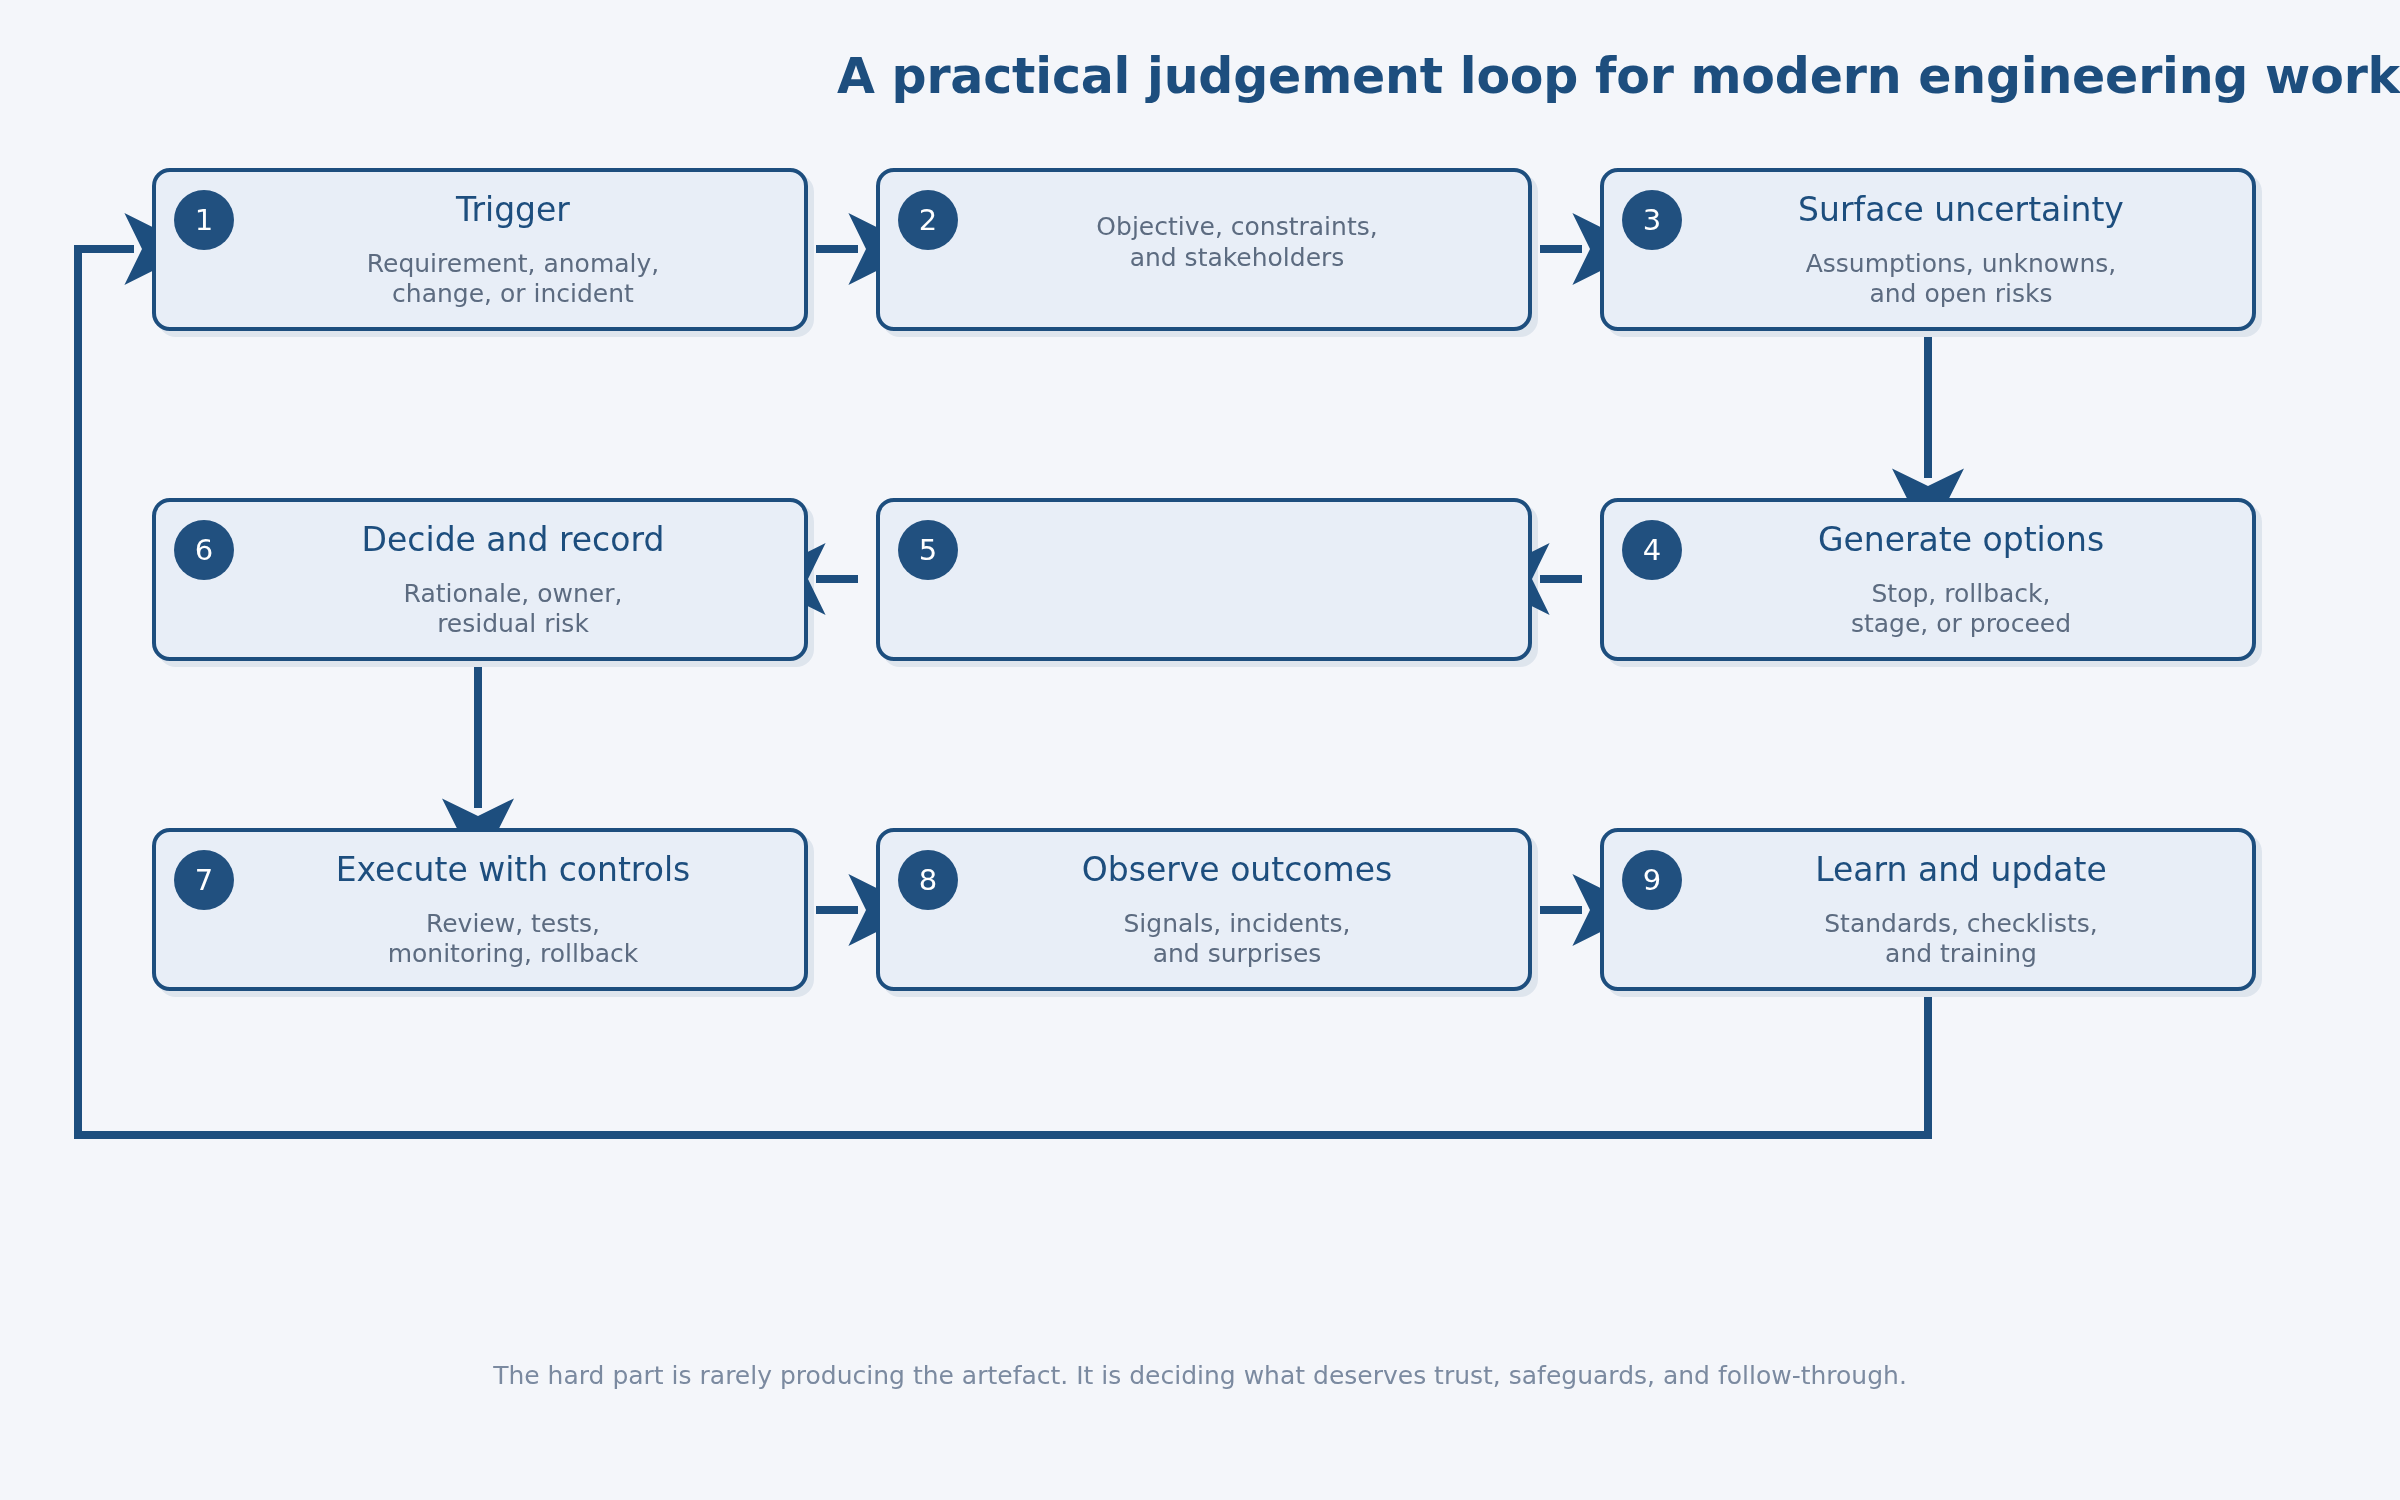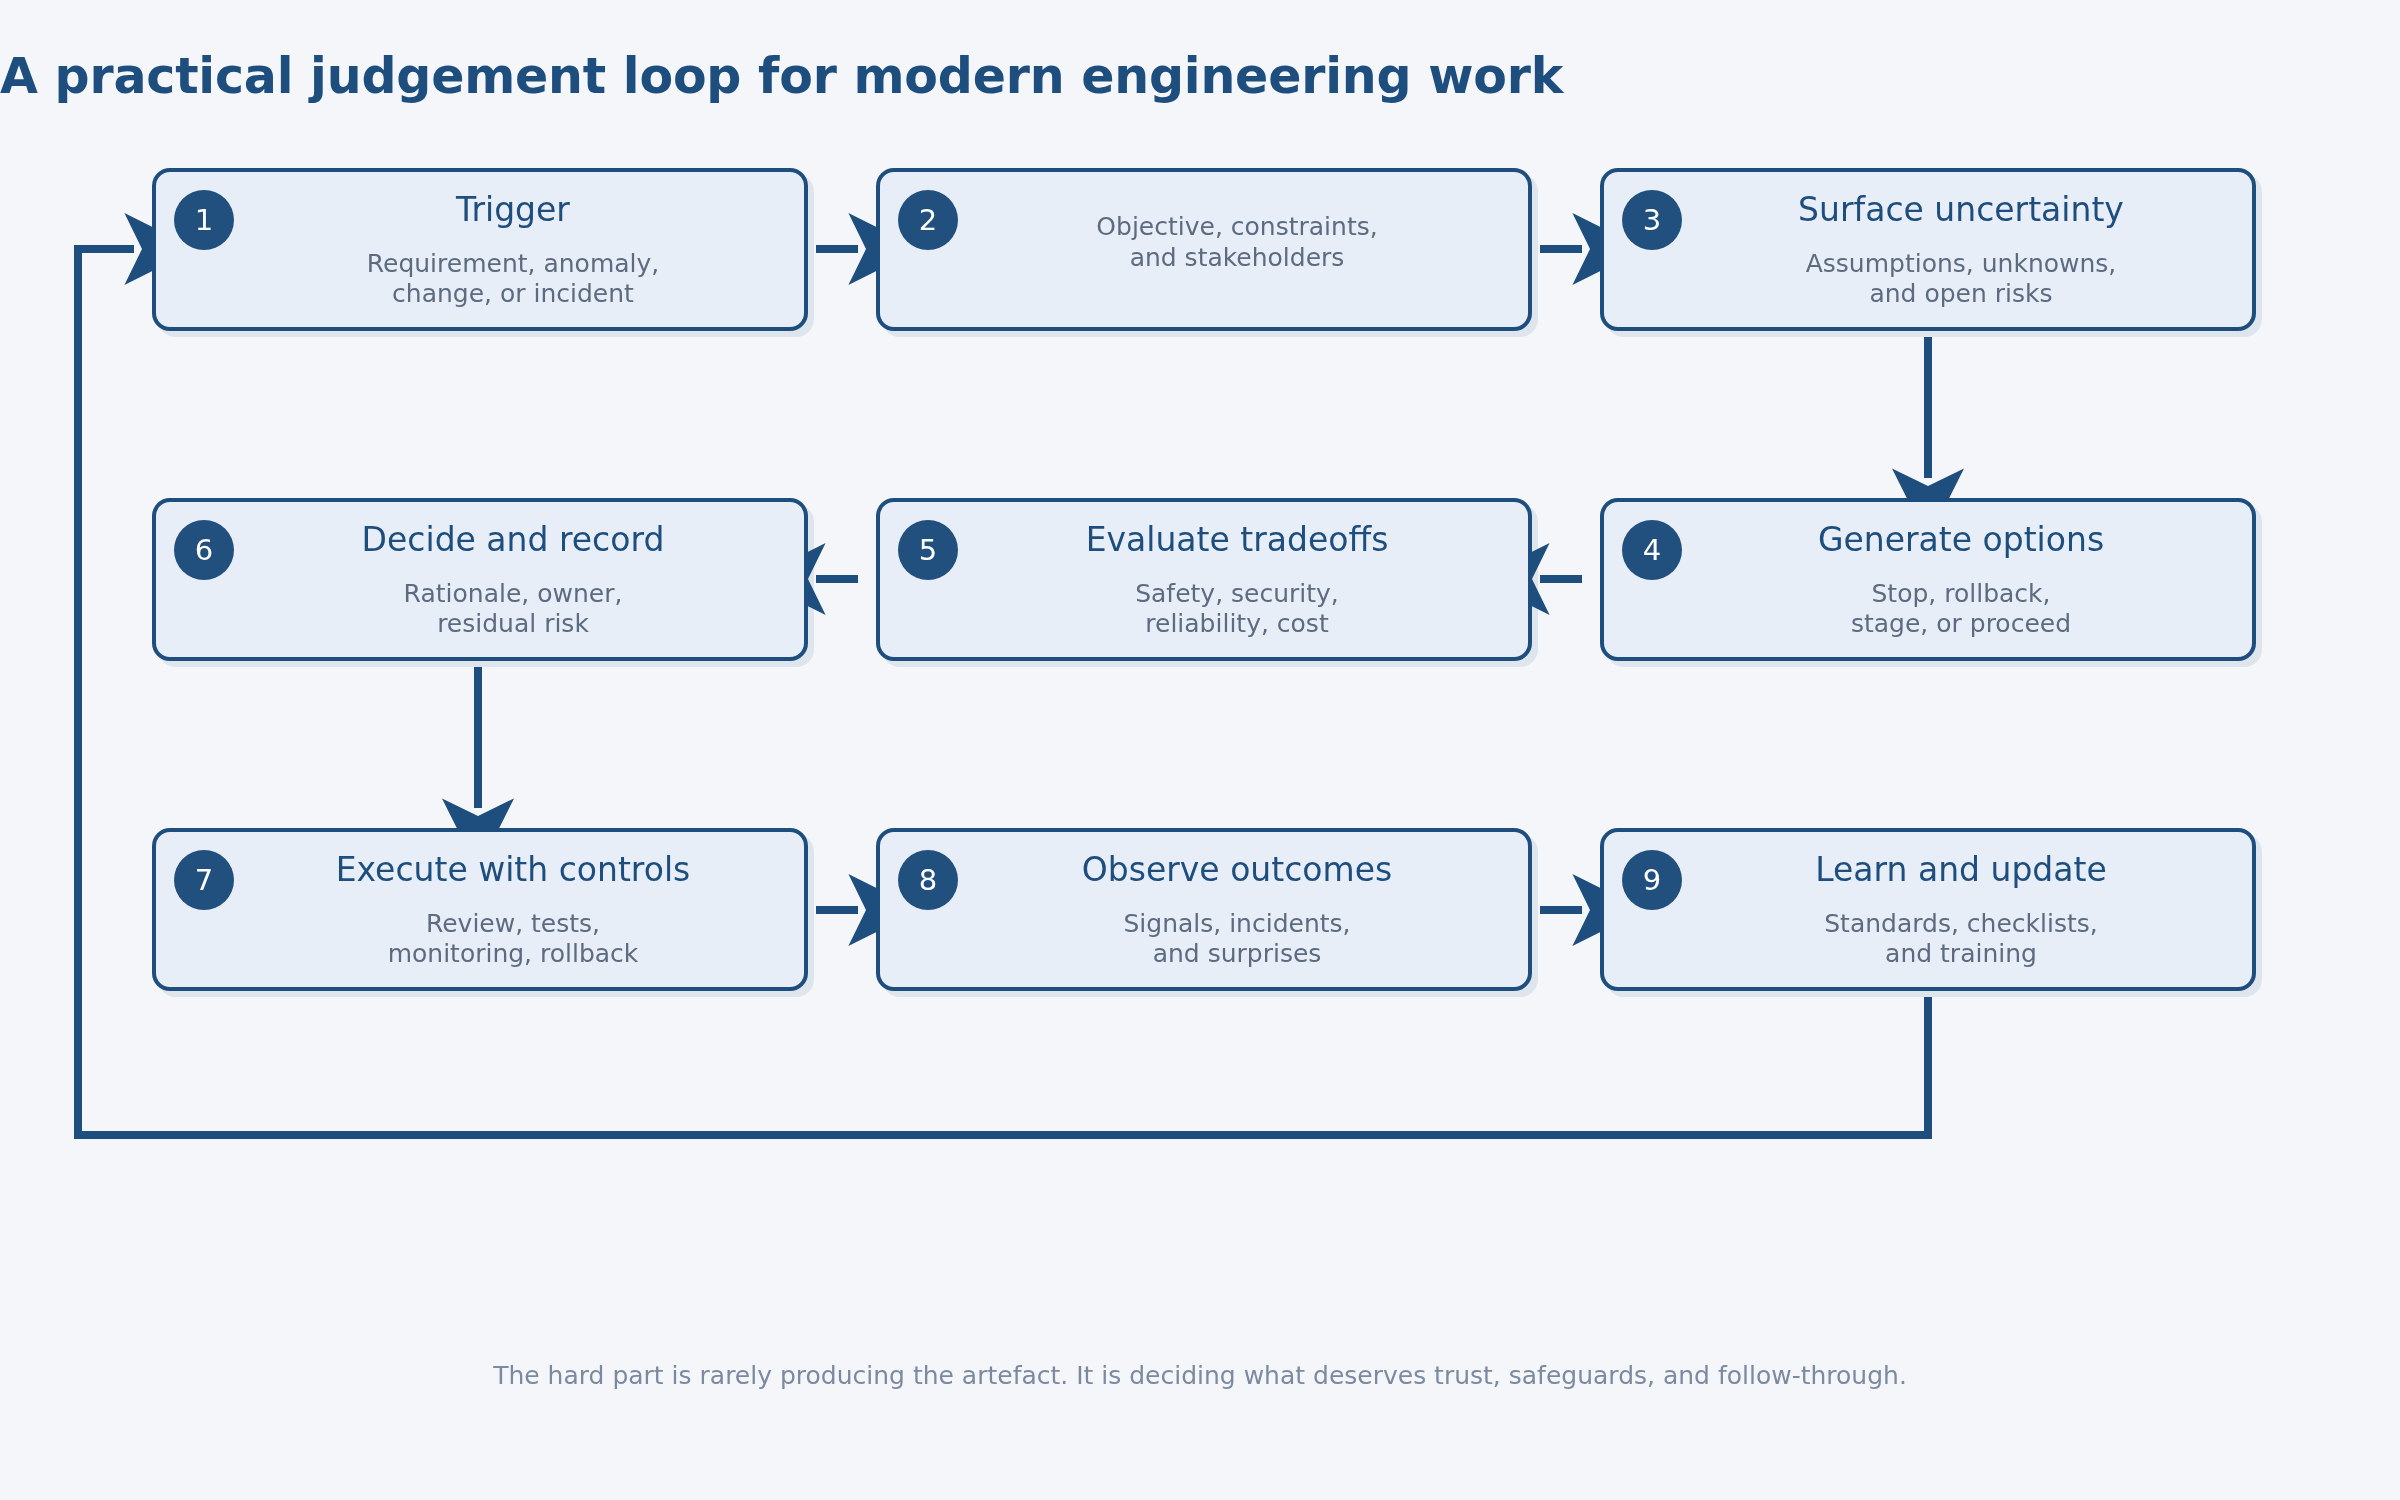--- a/index.html
+++ b/index.html
@@ -21,21 +21,21 @@
     width: 2400px;
     height: 1500px;
   }
 
   
   #page-title {
     position: absolute;
     left: 0;
     top: 48px;
     width: 2400px;
-    text-align: left;
+    text-align: right;
     font-size: 49px;
     font-weight: bold;
     color: #1d4e7e;
     letter-spacing: -0.2px;
   }
 
   
   #footer-caption {
     position: absolute;
     left: 0;
@@ -184,25 +184,20 @@
     <div class="step-badge">6</div>
     <div class="step-text">
       <div class="step-title">Decide and record</div>
       <div class="step-sub">Rationale, owner,
 residual risk</div>
     </div>
   </div>
 
   <div class="step-box col-2 row-2">
     <div class="step-badge">5</div>
-    <div class="step-text">
-      <div class="step-title">Evaluate tradeoffs</div>
-      <div class="step-sub">Safety, security,
-reliability, cost</div>
-    </div>
   </div>
 
   <div class="step-box col-3 row-2">
     <div class="step-badge">4</div>
     <div class="step-text">
       <div class="step-title">Generate options</div>
       <div class="step-sub">Stop, rollback,
 stage, or proceed</div>
     </div>
   </div>

